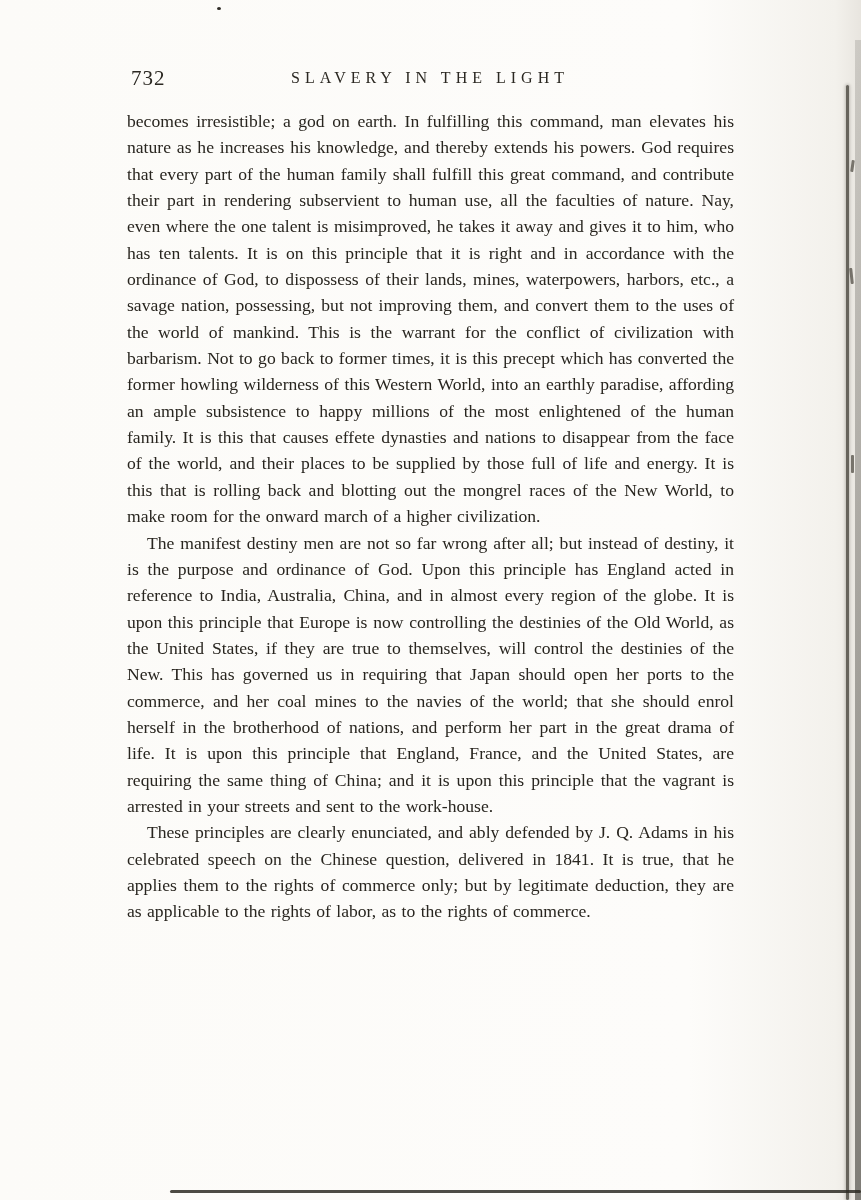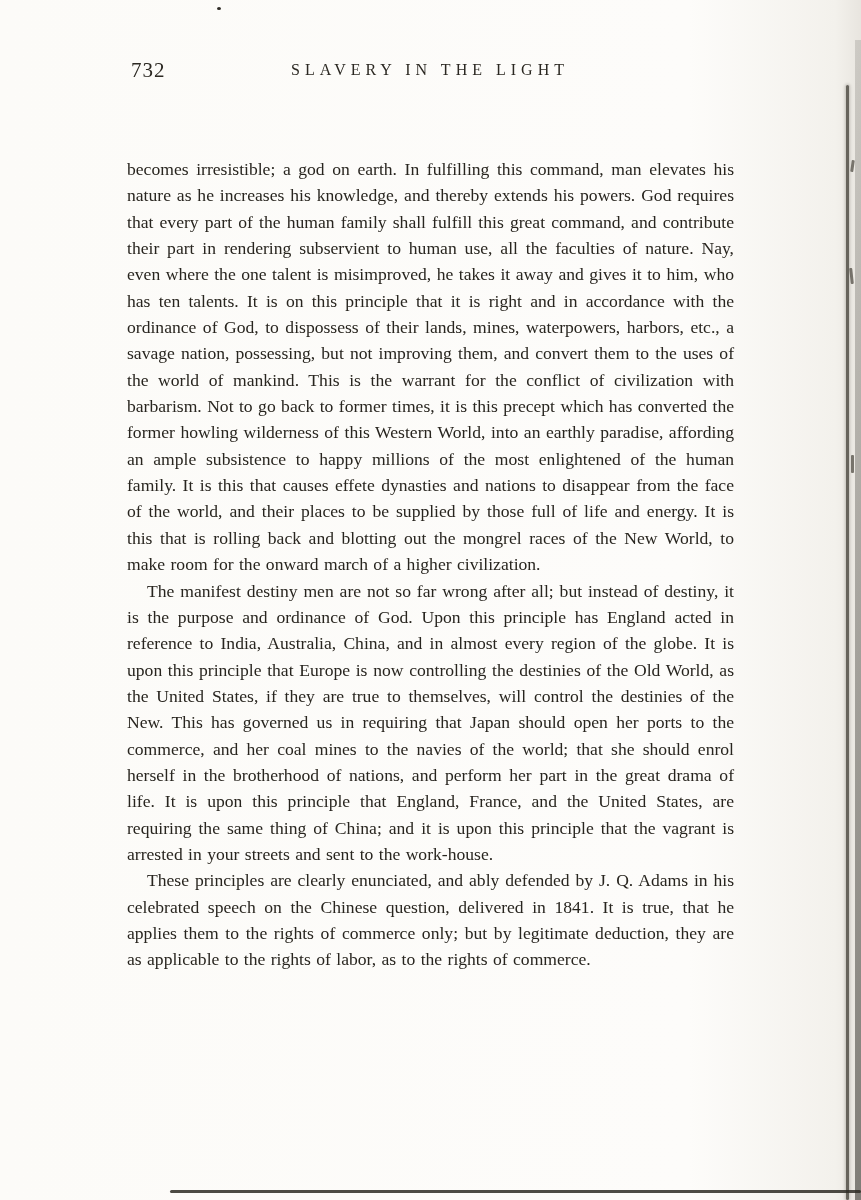--- a/index.html
+++ b/index.html
@@ -11,21 +11,21 @@
     position: relative;
     width: 861px;
     height: 1200px;
     background: linear-gradient(90deg, #fcfbf8 0%, #fdfcfa 80%, #f3f1ec 97%, #e8e5df 100%);
     overflow: hidden;
     font-family: "Liberation Serif", "DejaVu Serif", serif;
     color: #28251f;
   }
   .header-row {
     position: absolute;
-    top: 58px;
+    top: 66px;
     left: 127px;
     width: 606px;
     height: 30px;
   }
   .page-number {
     position: absolute;
     left: 4px;
     top: 0;
     font-size: 21px;
     letter-spacing: 1px;
@@ -45,21 +45,20 @@
   }
   .text-block {
     position: absolute;
     top: 108px;
     left: 127px;
     width: 607px;
     font-size: 17.6px;
     line-height: 26.35px;
     text-align: justify;
     word-spacing: 1px;
-    margin-top: 48px;
   }
   .text-block p {
     margin: 0;
     text-indent: 20px;
   }
   .text-block p.no-indent {
     text-indent: 0;
   }
   
   .binding-shadow {

